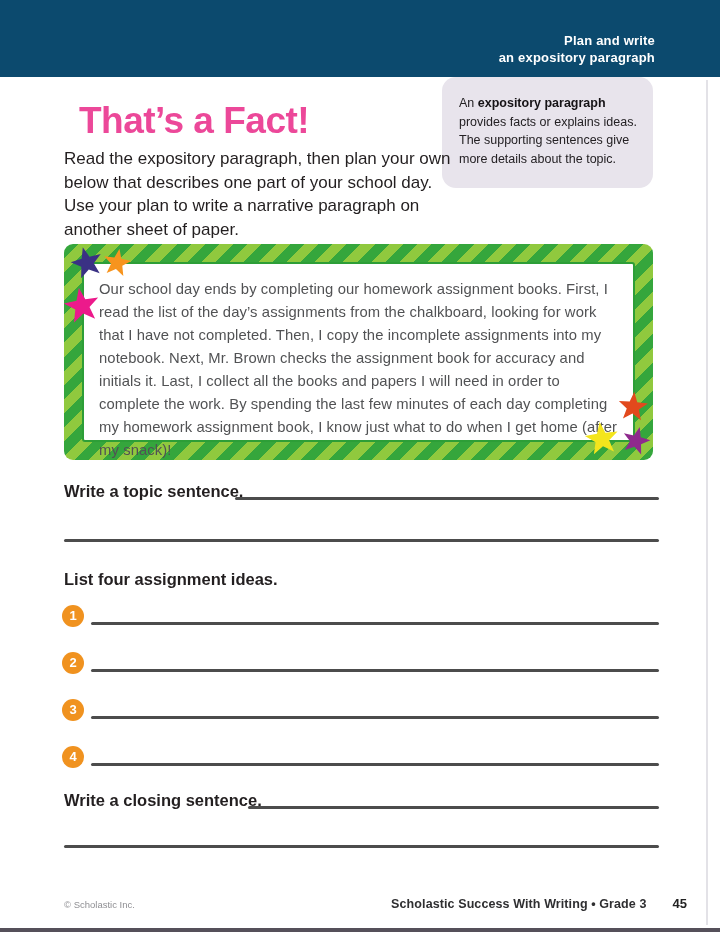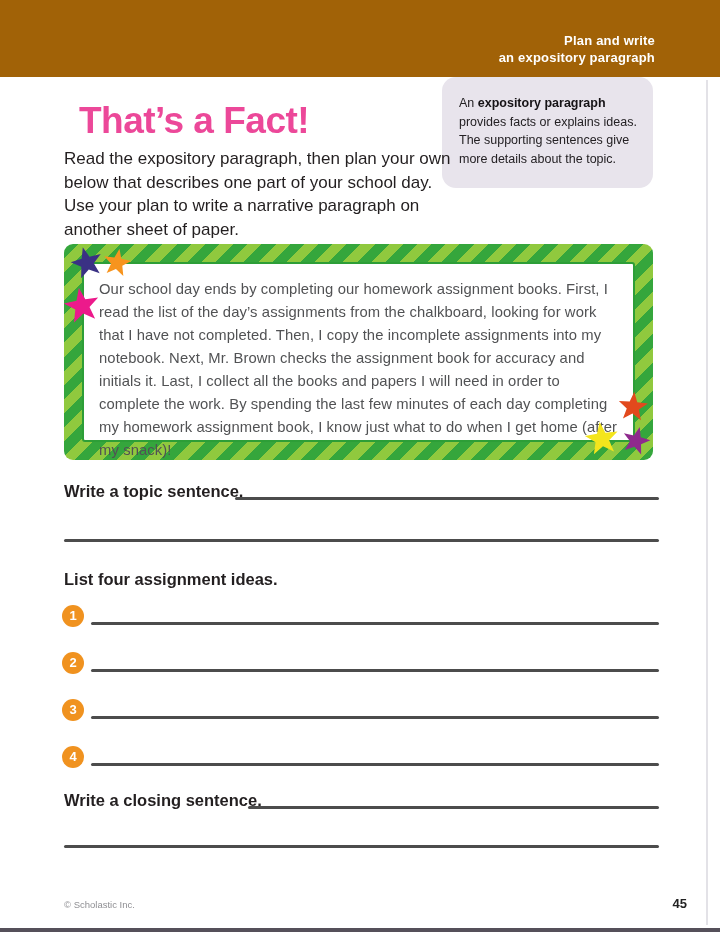--- a/index.html
+++ b/index.html
@@ -1,21 +1,21 @@
 <!DOCTYPE html>
 <html><head>
 <meta charset="utf-8">
 <style>
   html,body{margin:0;padding:0;}
   body{
     width:720px;height:935px;position:relative;background:#ffffff;
     font-family:"Liberation Sans","DejaVu Sans",sans-serif;overflow:hidden;
   }
   
-  .topbar{position:absolute;left:0;top:0;width:720px;height:77px;background:#a16207;}
+  .topbar{position:absolute;left:0;top:0;width:720px;height:77px;background:#0c4a6e;}
   .topbar .tag{position:absolute;right:65px;top:32px;text-align:right;color:#ffffff;
     font-weight:bold;font-size:13px;line-height:17px;letter-spacing:.2px;}
   
   .infobox{position:absolute;left:442px;top:77px;width:211px;height:111px;
     background:#e8e4ec;border-radius:14px;box-sizing:border-box;padding:17px 15px 8px 17px;
     font-size:12.5px;line-height:18.5px;color:#242124;}
   .infobox b{font-weight:bold;color:#161316;}
   
   .title{position:absolute;left:79px;top:100px;margin:0;font-size:37px;line-height:42px;
     font-weight:bold;color:#ec4899;letter-spacing:-.5px;}
@@ -103,19 +103,20 @@
 
   <div class="numrow-circle" style="top:746px">4</div>
   <div class="wline" style="left:91px;top:763px;width:568px"></div>
 
   <p class="prompt" style="top:791px">Write a closing sentence.</p>
   <div class="wline" style="left:248px;top:806px;width:411px"></div>
   <div class="wline" style="left:64px;top:845px;width:595px"></div>
 
   <div class="copyright">© Scholastic Inc.</div>
   <div class="footer-right">
+    <span class="book">Scholastic Success With Writing • Grade 3</span>
     <span class="pageno">45</span>
   </div>
 
   <div class="edge-line"></div>
   <div class="bottom-rule"></div>
 
 </div>
 
 </body></html>

